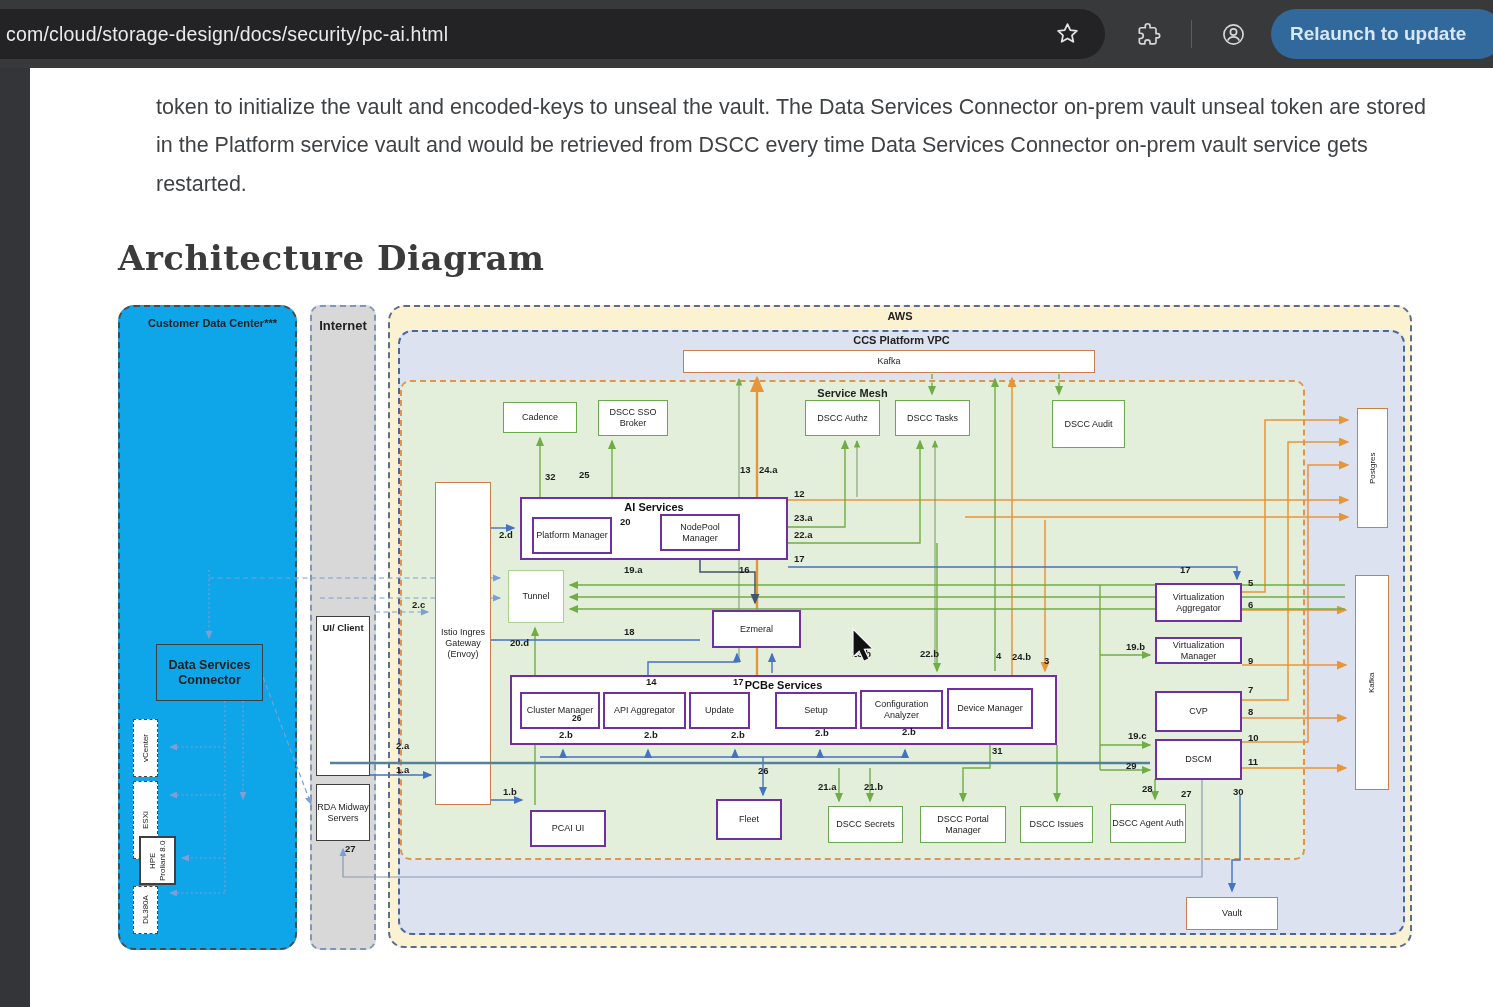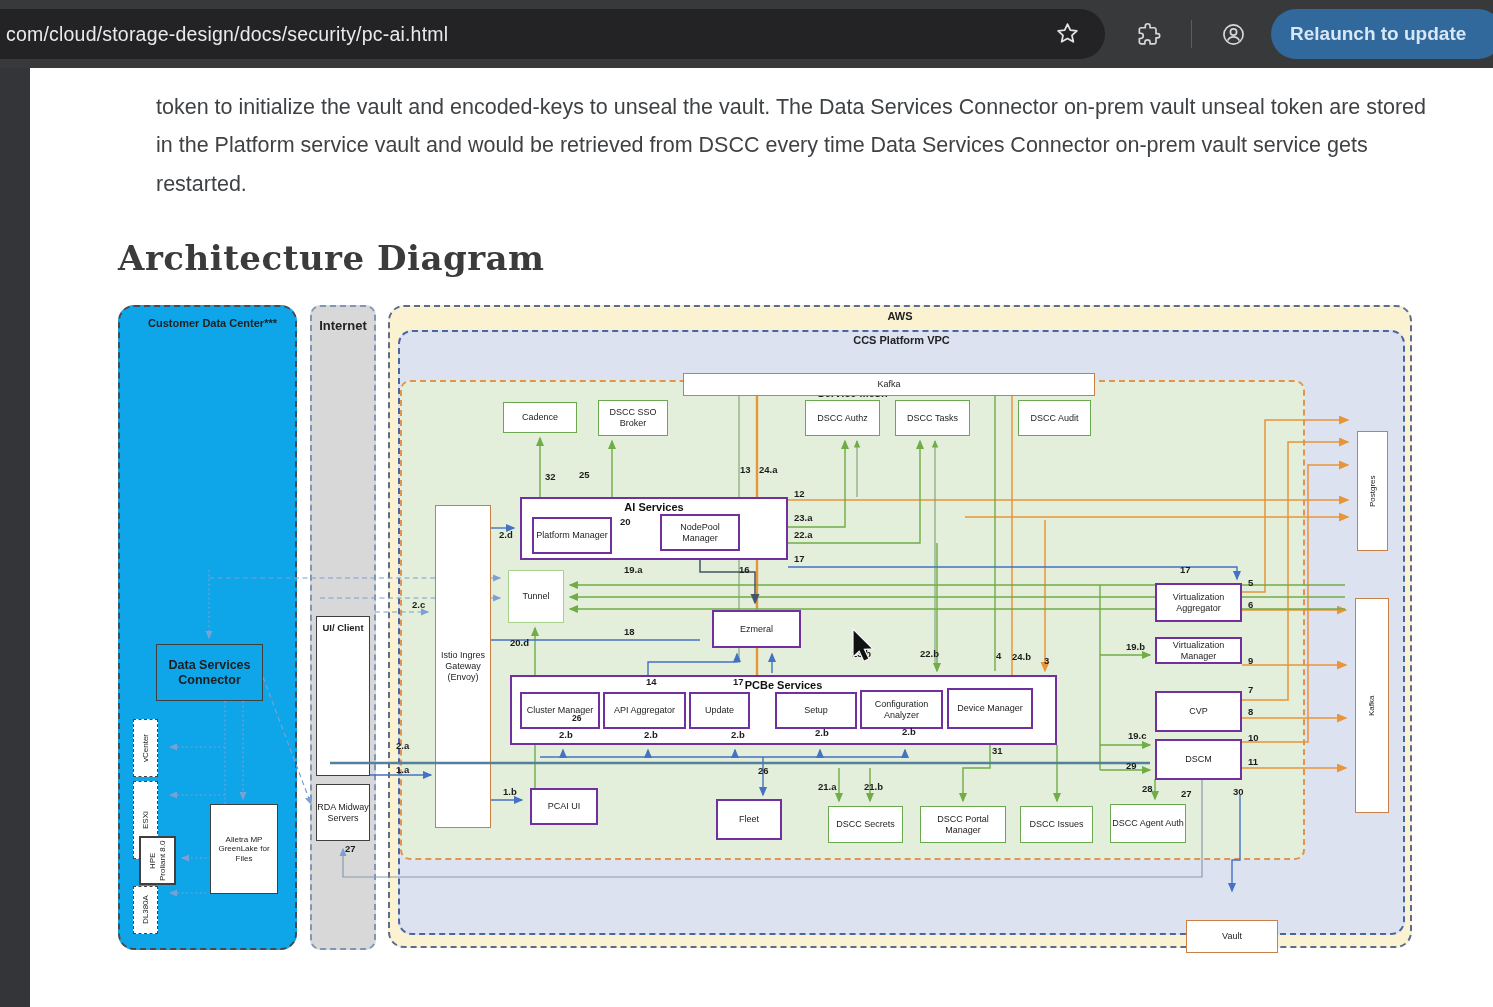--- a/index.html
+++ b/index.html
@@ -35,21 +35,21 @@
   .mesh{background:#e3efdb;border:2.5px dashed #e0944e;border-radius:10px;}
   .ctl{position:absolute;top:4px;left:0;right:0;text-align:center;font-size:11px;font-weight:bold;color:#222;}
   .ctl-left{position:absolute;top:10px;left:28px;font-size:11px;font-weight:bold;color:#222;}
 
   
   .box{position:absolute;background:#fff;box-sizing:border-box;display:flex;align-items:center;justify-content:center;
     text-align:center;font-size:9px;line-height:1.2;color:#1d1d1d;z-index:6;}
   .b-green{border:1.4px solid #6aa84f;}
   .b-green2{border:1.3px solid #a9d18e;}
   .b-purple{border:2.4px solid #7030a0;}
-  .b-orange{border:1.5px solid #c97f45;margin-top:23px;}
+  .b-orange{border:1.5px solid #c97f45;}
   .b-dark{border:1.7px solid #3f3f3f;}
   .b-dash{border:1.4px dashed #444;font-size:8px;}
   .panel{position:absolute;background:#fff;border:2.6px solid #7030a0;box-sizing:border-box;z-index:5;}
   .ptitle{position:absolute;top:2px;left:0;right:0;text-align:center;font-size:11px;font-weight:bold;color:#111;}
   .vert{writing-mode:vertical-rl;transform:rotate(180deg);}
   .tight{font-size:8px;}
   .topalign{align-items:flex-start;padding-top:5px;font-weight:bold;font-size:9.5px;}
 
   
   .el{position:absolute;font-size:9.5px;font-weight:bold;color:#1c1c1c;z-index:8;white-space:nowrap;}
@@ -211,21 +211,21 @@
       <path class="sY" d="M1202,779 V877 H343 V849" marker-end="url(#aL)"></path>
     </g>
   </svg>
 
   <div class="box b-orange" style="left:683px;top:350px;width:412px;height:23px">Kafka</div>
 
   <div class="box b-green" style="left:503px;top:402px;width:74px;height:31px">Cadence</div>
   <div class="box b-green" style="left:598px;top:400px;width:70px;height:36px">DSCC SSO Broker</div>
   <div class="box b-green" style="left:805px;top:400px;width:75px;height:36px">DSCC Authz</div>
   <div class="box b-green" style="left:895px;top:400px;width:75px;height:36px">DSCC Tasks</div>
-  <div class="box b-green" style="left:1018px;top:400px;width:73px;height:36px">DSCC Audit</div>
+  <div class="box b-green" style="left:1052px;top:400px;width:73px;height:48px">DSCC Audit</div>
 
   <div class="panel" style="left:520px;top:497px;width:268px;height:63px">
     <span class="ptitle">AI Services</span>
   </div>
   <div class="box b-purple" style="left:532px;top:517px;width:80px;height:37px">Platform Manager</div>
   <div class="box b-purple" style="left:660px;top:514px;width:80px;height:37px">NodePool Manager</div>
 
   <div class="box b-green2" style="left:508px;top:570px;width:56px;height:53px">Tunnel</div>
   <div class="box b-orange" style="left:435px;top:482px;width:56px;height:323px;padding:4px">Istio Ingres Gateway (Envoy)</div>
   <div class="box b-purple" style="left:712px;top:610px;width:89px;height:38px">Ezmeral</div>
@@ -233,21 +233,21 @@
   <div class="panel" style="left:510px;top:675px;width:547px;height:70px">
     <span class="ptitle">PCBe Services</span>
   </div>
   <div class="box b-purple" style="left:520px;top:692px;width:80px;height:37px">Cluster Manager</div>
   <div class="box b-purple" style="left:603px;top:692px;width:83px;height:37px">API Aggregator</div>
   <div class="box b-purple" style="left:689px;top:692px;width:61px;height:37px">Update</div>
   <div class="box b-purple" style="left:775px;top:692px;width:82px;height:37px">Setup</div>
   <div class="box b-purple" style="left:860px;top:690px;width:83px;height:39px">Configuration Analyzer</div>
   <div class="box b-purple" style="left:947px;top:688px;width:86px;height:41px">Device Manager</div>
 
-  <div class="box b-purple" style="left:530px;top:788px;width:68px;height:37px">PCAI UI</div>
+  <div class="box b-purple" style="left:530px;top:810px;width:76px;height:37px">PCAI UI</div>
   <div class="box b-purple" style="left:716px;top:799px;width:66px;height:41px">Fleet</div>
   <div class="box b-green" style="left:828px;top:806px;width:75px;height:37px">DSCC Secrets</div>
   <div class="box b-green" style="left:920px;top:806px;width:86px;height:37px">DSCC Portal Manager</div>
   <div class="box b-green" style="left:1020px;top:806px;width:73px;height:37px">DSCC Issues</div>
   <div class="box b-green" style="left:1110px;top:804px;width:76px;height:39px">DSCC Agent Auth</div>
 
   <div class="box b-purple" style="left:1155px;top:583px;width:87px;height:39px">Virtualization Aggregator</div>
   <div class="box b-purple" style="left:1155px;top:637px;width:87px;height:27px">Virtualization Manager</div>
   <div class="box b-purple" style="left:1155px;top:691px;width:87px;height:41px">CVP</div>
   <div class="box b-purple" style="left:1155px;top:739px;width:87px;height:41px">DSCM</div>
@@ -256,21 +256,20 @@
   <div class="box b-orange vert tight" style="left:1355px;top:575px;width:34px;height:215px">Kafka</div>
   <div class="box b-orange" style="left:1186px;top:897px;width:92px;height:33px">Vault</div>
 
   <div class="box b-dark" style="left:156px;top:644px;width:107px;height:57px;background:transparent;font-weight:bold;font-size:12.5px">Data Services Connector</div>
   <div class="box b-dark topalign" style="left:316px;top:616px;width:54px;height:160px">UI/ Client</div>
   <div class="box b-dark" style="left:316px;top:784px;width:54px;height:57px">RDA Midway Servers</div>
   <div class="box b-dash vert" style="left:133px;top:719px;width:25px;height:58px">vCenter</div>
   <div class="box b-dash vert" style="left:133px;top:781px;width:25px;height:78px">ESXi</div>
   <div class="box b-dark vert tight" style="left:139px;top:836px;width:37px;height:49px;border-width:2px">HPE Proliant 8.0</div>
   <div class="box b-dash vert" style="left:133px;top:886px;width:25px;height:48px">DL380A</div>
-  <div class="box b-dark tight" style="left:210px;top:804px;width:68px;height:90px;padding:3px">Alletra MP GreenLake for Files</div>
 
   <span class="el" style="left:545px;top:471px">32</span>
   <span class="el" style="left:579px;top:469px">25</span>
   <span class="el" style="left:740px;top:464px">13</span>
   <span class="el" style="left:759px;top:464px">24.a</span>
   <span class="el" style="left:794px;top:488px">12</span>
   <span class="el" style="left:794px;top:512px">23.a</span>
   <span class="el" style="left:794px;top:529px">22.a</span>
   <span class="el" style="left:794px;top:553px">17</span>
   <span class="el" style="left:499px;top:529px">2.d</span>

